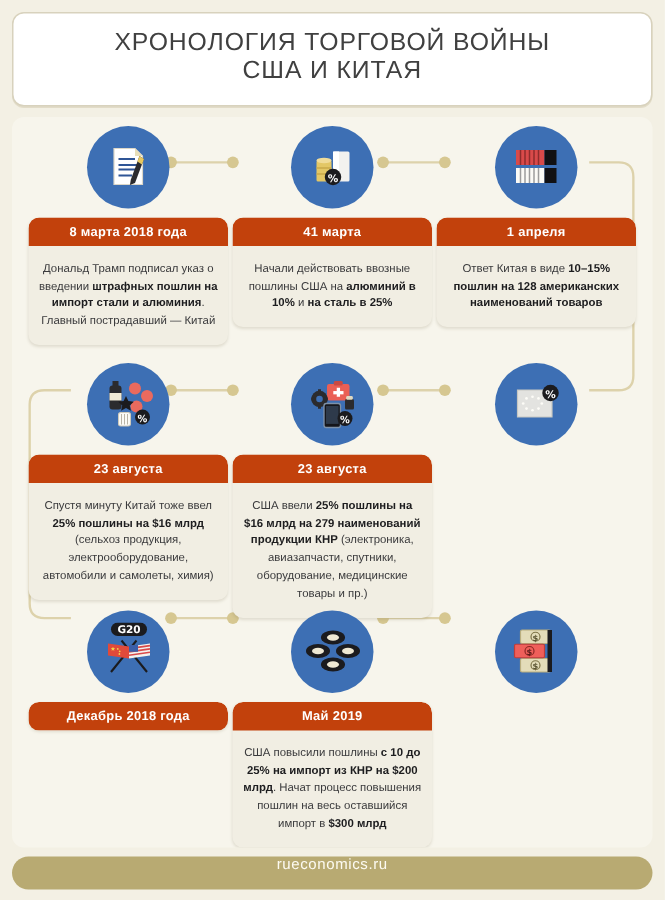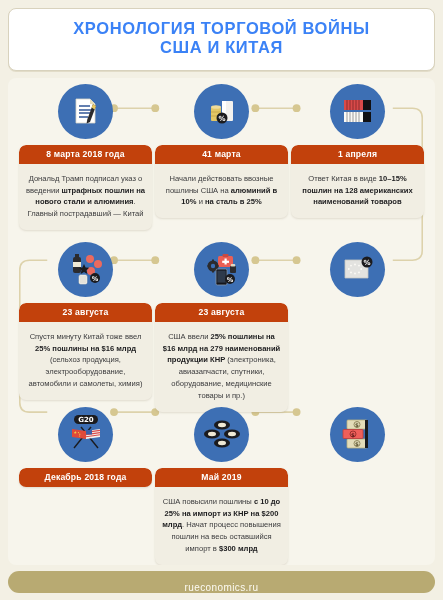--- a/index.html
+++ b/index.html
@@ -23,23 +23,23 @@
     background:#ffffff;
     border:1px solid #d8d2bd;
     border-radius:8px;
     padding:10px 12px 12px 12px;
     text-align:center;
     box-shadow:0 1px 0 #e2dcc8;
     flex:0 0 auto;
   }
   .title-line{
     font-size:16.5px;
-    font-weight:bold;
+    font-weight:normal;
     letter-spacing:0.6px;
-    color:#3b82f6;
+    color:#404040;
     line-height:1.18;
   }
 
   
   .panel{
     margin-top:7px;
     background:#f7f5ec;
     border-radius:8px;
     flex:1 1 auto;
     position:relative;
@@ -108,21 +108,21 @@
   }
   .card-text b{color:#1d1d1f;font-weight:bold;}
 
   
   .footer{
     flex:0 0 auto;
     margin:6px 0 7px 0;
     height:22px;
     background:#b8aa72;
     border-radius:11px;
-    display:flex;align-items:flex-end;justify-content:center;
+    display:flex;align-items:flex-start;justify-content:center;
   }
   .footer-text{
     color:#fdfbf2;
     font-size:10px;
     letter-spacing:.4px;
   }
 </style>
 </head>
 <body>
 
@@ -183,21 +183,21 @@
                 <line x1="10" y1="16" x2="23" y2="16"></line>
                 <line x1="10" y1="19" x2="23" y2="19"></line>
                 <line x1="10" y1="23" x2="19" y2="23"></line>
               </g>
               <path d="M24 10 l3 2 -6 16 -3.4 1.4 0.6 -3.6 z" fill="#2b2b2e"></path>
               <path d="M24 10 l3 2 -1.4 3.6 -3 -2 z" fill="#e8c860"></path>
             </svg>
           </div>
           <div class="card-body">
             <div class="date-bar">8 марта 2018 года</div>
-            <div class="card-text">Дональд Трамп подписал указ о введении <b>штрафных пошлин на нового стали и алюминия</b>. Главный пострадавший — Китай</div>
+            <div class="card-text">Дональд Трамп подписал указ о введении <b>штрафных пошлин на импорт стали и алюминия</b>. Главный пострадавший — Китай</div>
           </div>
         </div>
 
         <div class="card">
           <div class="icon-circle">
             <svg width="34" height="34" viewBox="0 0 34 34">
               <rect x="6" y="13" width="10" height="14" rx="1" fill="#e3c766"></rect>
               <ellipse cx="11" cy="13" rx="5" ry="1.8" fill="#f0dc9a"></ellipse>
               <line x1="6" y1="18" x2="16" y2="18" stroke="#c9a94a" stroke-width="1"></line>
               <line x1="6" y1="22" x2="16" y2="22" stroke="#c9a94a" stroke-width="1"></line>

